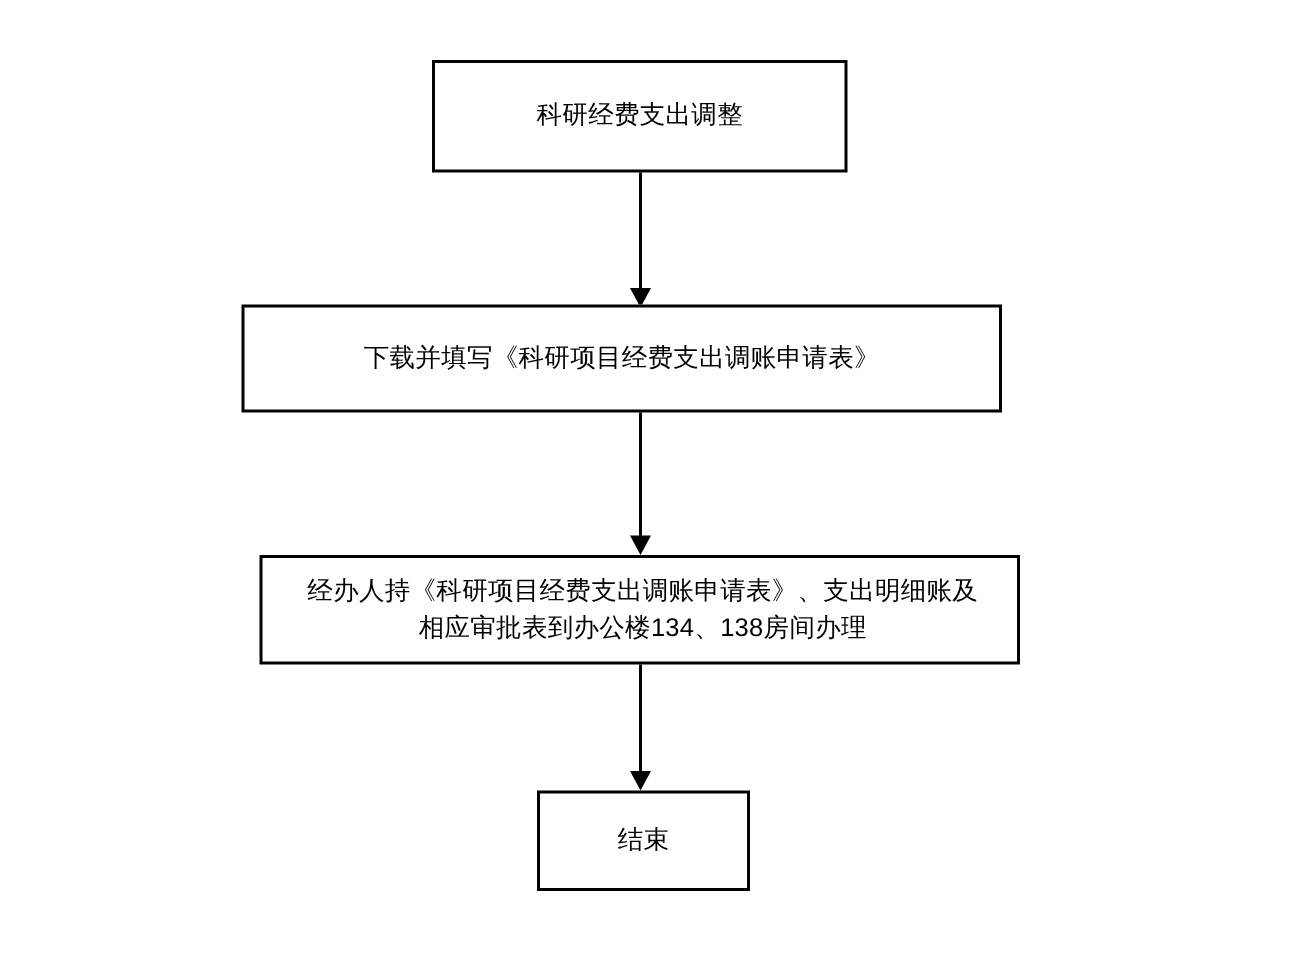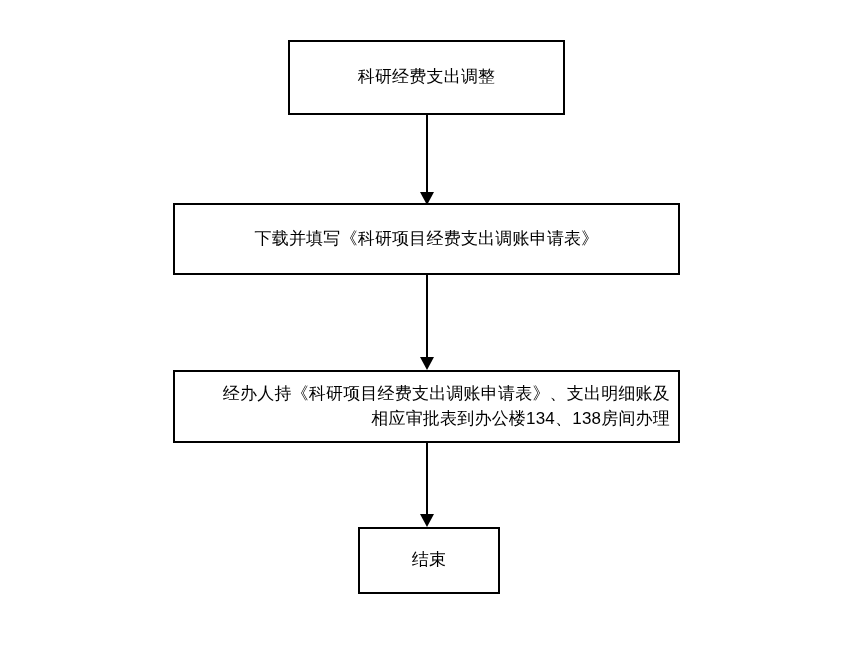--- a/index.html
+++ b/index.html
@@ -29,21 +29,21 @@
     font-size: 17px;
     line-height: 1.45;
     letter-spacing: 0.2px;
   }
   .node.center {
     justify-content: center;
     text-align: center;
   }
   .node.left {
     justify-content: flex-start;
-    text-align: right;
+    text-align: center;
   }
   .node .node-text {
     display: block;
     width: 100%;
     white-space: pre-line;
   }
   .node.left .node-text {
     padding-left: 12px;
     padding-right: 8px;
   }
@@ -80,21 +80,21 @@
 
   <div class="node center" style="left:288px; top:40px; width:277px; height:75px;">
     <span class="node-text">科研经费支出调整</span>
   </div>
 
   <div class="connector" style="left:426px; top:115px; width:2px; height:90px;">
     <div class="shaft" style="height:79px;"></div>
     <div class="head" style="top:77px;"></div>
   </div>
 
-  <div class="node center" style="left:173px; top:203px; width:507px; height:72px;">
+  <div class="node center" style="left:161px; top:203px; width:507px; height:72px;">
     <span class="node-text">下载并填写《科研项目经费支出调账申请表》</span>
   </div>
 
   <div class="connector" style="left:426px; top:275px; width:2px; height:95px;">
     <div class="shaft" style="height:84px;"></div>
     <div class="head" style="top:82px;"></div>
   </div>
 
   <div class="node left" style="left:173px; top:370px; width:507px; height:73px;">
     <span class="node-text">经办人持《科研项目经费支出调账申请表》、支出明细账及

